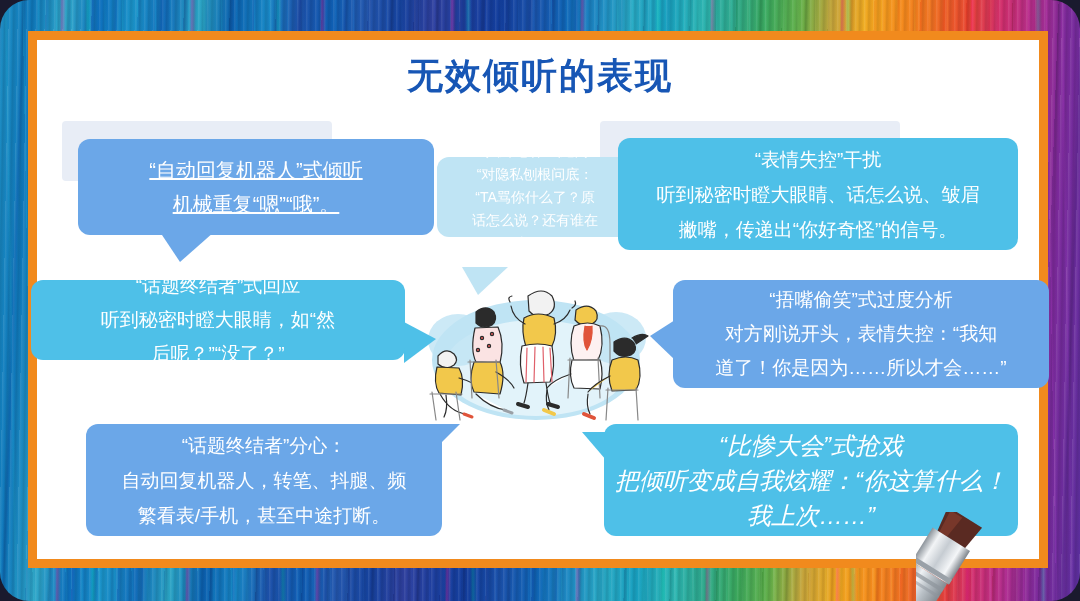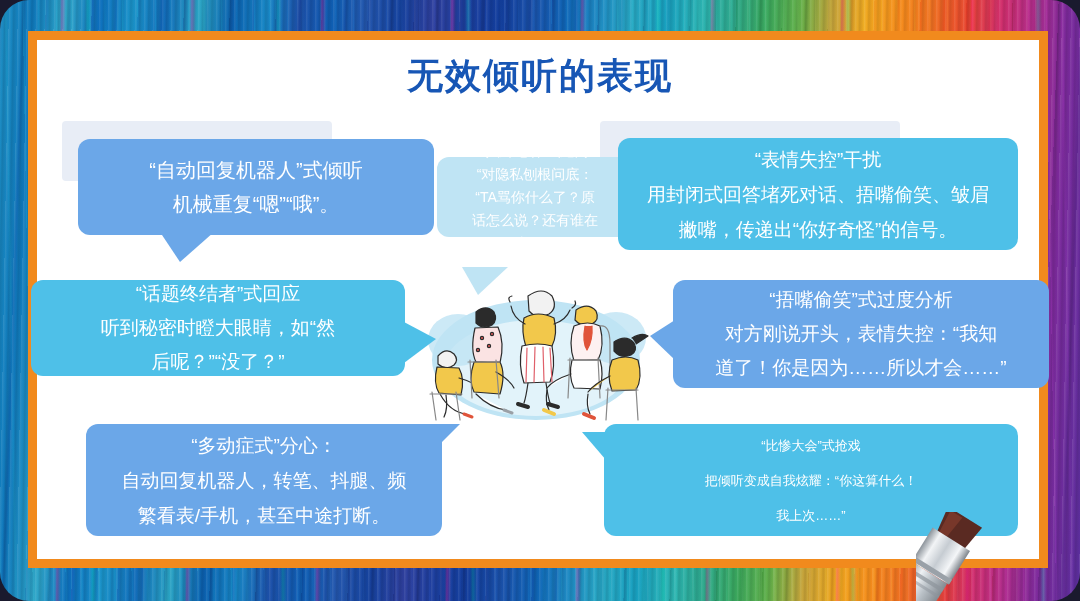--- a/index.html
+++ b/index.html
@@ -127,41 +127,41 @@
 
   .tail {
     position: absolute;
     width: 0;
     height: 0;
     z-index: 11;
   }
 
   
   #box1 { left: 78px;  top: 139px; width: 356px; height: 96px; padding: 0 14px; }
-  #box1 .ln { font-size: 20px; line-height: 34px; }
+  #box1 .ln { font-size: 20px; line-height: 34px; text-decoration: underline; }
   #box1-tail { left: 160px; top: 232px;
     border-left: 20px solid transparent; border-right: 34px solid transparent;
     border-top: 30px solid #6ba7e8; }
 
   
   #box2 { left: 437px; top: 157px; width: 196px; height: 80px; padding: 0 8px; }
   #box2 .ln { font-size: 14px; line-height: 23px; color:#ffffff; }
   #box2-tail { left: 462px; top: 267px;
     border-left: 16px solid transparent; border-right: 30px solid transparent;
     border-top: 28px solid #bfe4f4; }
 
   
   #box3 { left: 618px; top: 138px; width: 400px; height: 112px; padding: 8px 12px; }
   #box3 .ln { font-size: 19px; line-height: 35px; }
   #box3-tail { left: 608px; top: 178px;
     border-top: 16px solid transparent; border-bottom: 26px solid transparent;
     border-right: 22px solid #4ec0e8; }
 
   
-  #box4 { left: 31px;  top: 280px; width: 374px; height: 96px; padding: 0 10px; }
+  #box4 { left: 31px;  top: 280px; width: 374px; height: 80px; padding: 0 10px; }
   #box4 .ln { font-size: 19px; line-height: 34px; }
   #box4-tail { left: 404px; top: 322px;
     border-top: 17px solid transparent; border-bottom: 24px solid transparent;
     border-left: 32px solid #4ec0e8; }
 
   
   #box5 { left: 673px; top: 280px; width: 376px; height: 108px; padding: 0 10px; }
   #box5 .ln { font-size: 19px; line-height: 34px; }
   #box5-tail { left: 650px; top: 320px;
     border-top: 16px solid transparent; border-bottom: 24px solid transparent;
@@ -169,21 +169,21 @@
 
   
   #box6 { left: 86px;  top: 424px; width: 356px; height: 112px; padding: 0 10px; }
   #box6 .ln { font-size: 19px; line-height: 35px; }
   #box6-tail { left: 430px; top: 424px;
     border-top: 0 solid transparent; border-bottom: 30px solid transparent;
     border-left: 30px solid #6ba7e8; }
 
   
   #box7 { left: 604px; top: 424px; width: 414px; height: 112px; padding: 0 10px; }
-  #box7 .ln { font-size: 13px; line-height: 35px; }
+  #box7 .ln { font-size: 24px; line-height: 35px; font-style: italic; }
   #box7-tail { left: 582px; top: 432px;
     border-top: 0 solid transparent; border-bottom: 28px solid transparent;
     border-right: 24px solid #4ec0e8; }
 
   
   .brush { position: absolute; left: 916px; top: 512px; z-index: 40; }
 </style>
 </head>
 <body>
 
@@ -282,41 +282,41 @@
     <span class="ln">“八卦记者”式追问</span>
     <span class="ln">“对隐私刨根问底：</span>
     <span class="ln">“TA骂你什么了？原</span>
     <span class="ln">话怎么说？还有谁在</span>
     <span class="ln">场？”</span>
   </div>
 
   <div class="tail" id="box3-tail"></div>
   <div class="box cyan" id="box3">
     <span class="ln">“表情失控”干扰</span>
-    <span class="ln">用封闭式回答堵死对话、捂嘴偷笑、皱眉</span>
+    <span class="ln">听到秘密时瞪大眼睛、话怎么说、皱眉</span>
     <span class="ln">撇嘴，传递出“你好奇怪”的信号。</span>
   </div>
 
   <div class="tail" id="box4-tail"></div>
   <div class="box cyan" id="box4">
     <span class="ln">“话题终结者”式回应</span>
     <span class="ln">听到秘密时瞪大眼睛，如“然</span>
     <span class="ln">后呢？”“没了？”</span>
   </div>
 
   <div class="tail" id="box5-tail"></div>
   <div class="box blue" id="box5">
     <span class="ln">“捂嘴偷笑”式过度分析</span>
     <span class="ln">对方刚说开头，表情失控：“我知</span>
     <span class="ln">道了！你是因为……所以才会……”</span>
   </div>
 
   <div class="tail" id="box6-tail"></div>
   <div class="box blue" id="box6">
-    <span class="ln">“多动症式”分心：</span>
+    <span class="ln">“话题终结者”分心：</span>
     <span class="ln">自动回复机器人，转笔、抖腿、频</span>
     <span class="ln">繁看表/手机，甚至中途打断。</span>
   </div>
 
   <div class="tail" id="box7-tail"></div>
   <div class="box cyan" id="box7">
     <span class="ln">“比惨大会”式抢戏</span>
     <span class="ln">把倾听变成自我炫耀：“你这算什么！</span>
     <span class="ln">我上次……”</span>
   </div>

